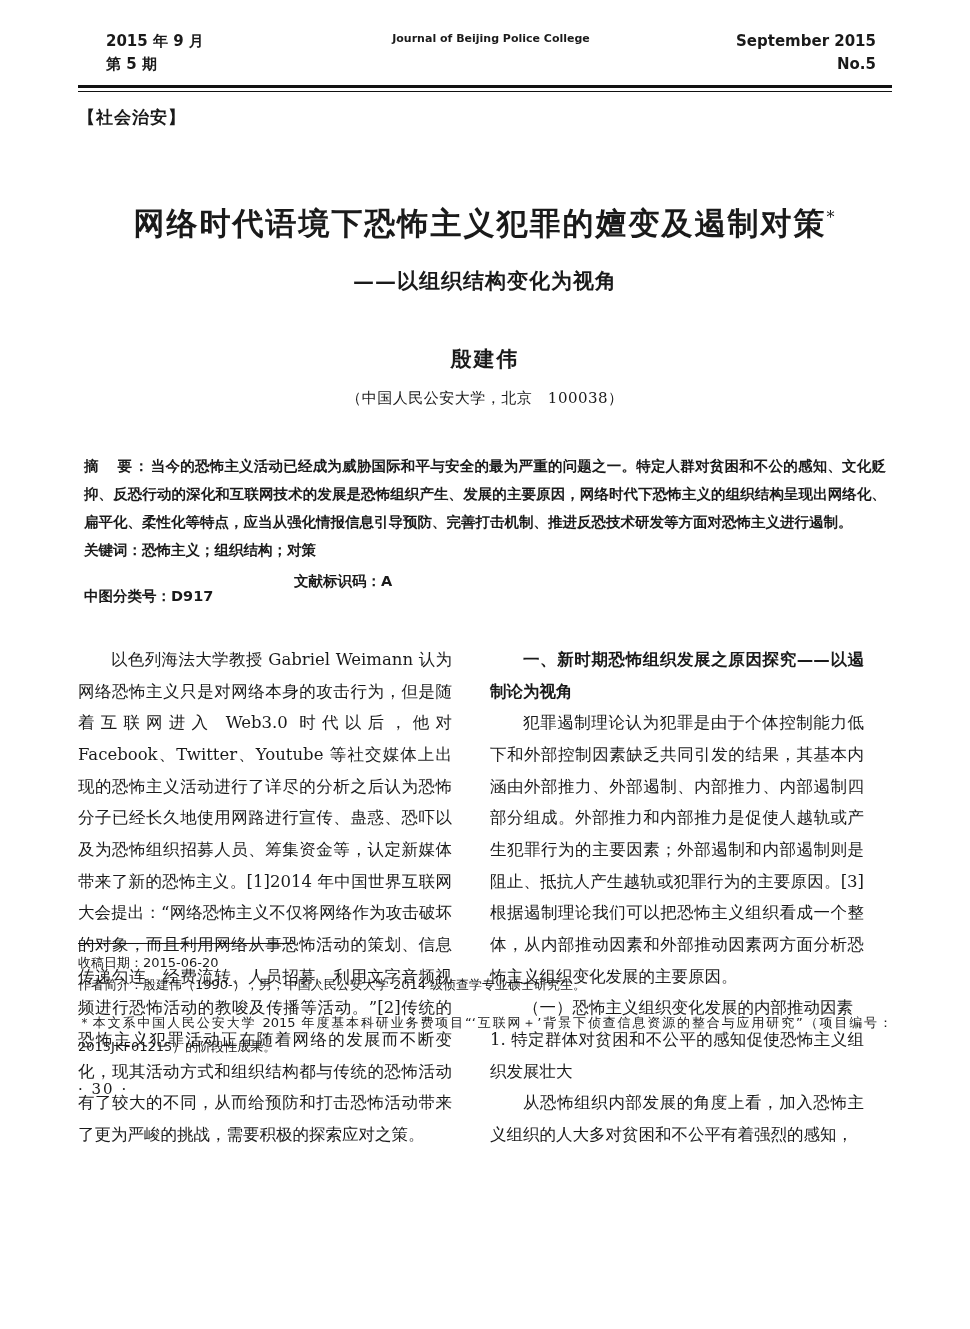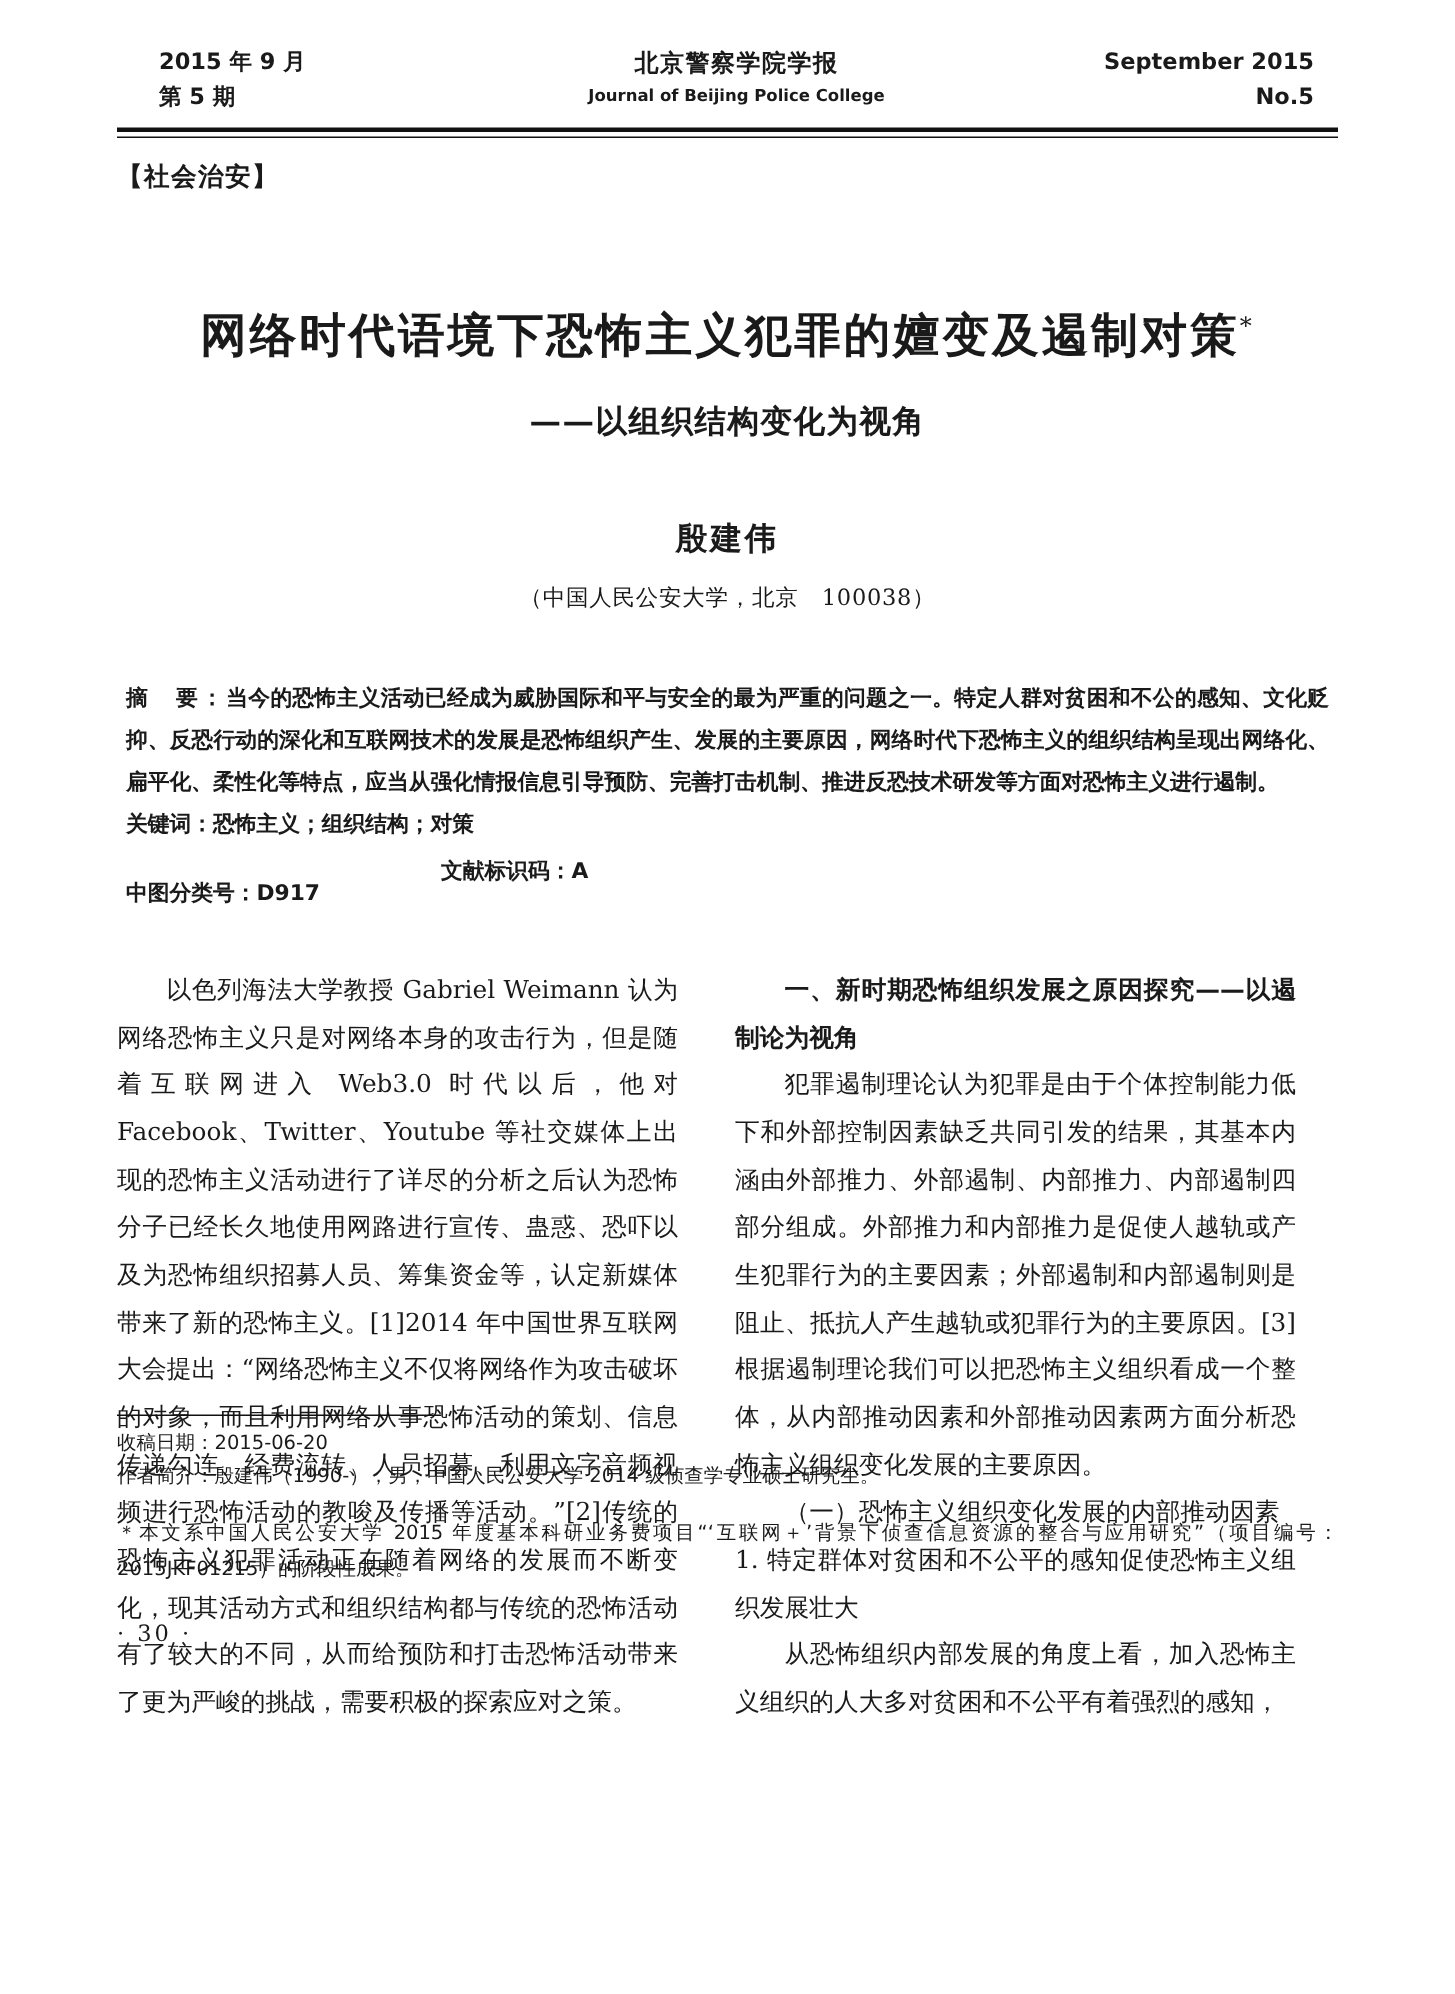--- a/index.html
+++ b/index.html
@@ -189,21 +189,20 @@
 <body>
 
 <div class="page">
 
   <div class="header">
     <div class="hdr-left">
       <div>2015 年 9 月</div>
       <div>第 5 期</div>
     </div>
     <div class="hdr-center">
-      <div class="cn">北京警察学院学报</div>
       <div class="en">Journal of Beijing Police College</div>
     </div>
     <div class="hdr-right">
       <div>September 2015</div>
       <div>No.5</div>
     </div>
   </div>
   <div class="rule-double"></div>
 
   <div class="section-tag">【社会治安】</div>

